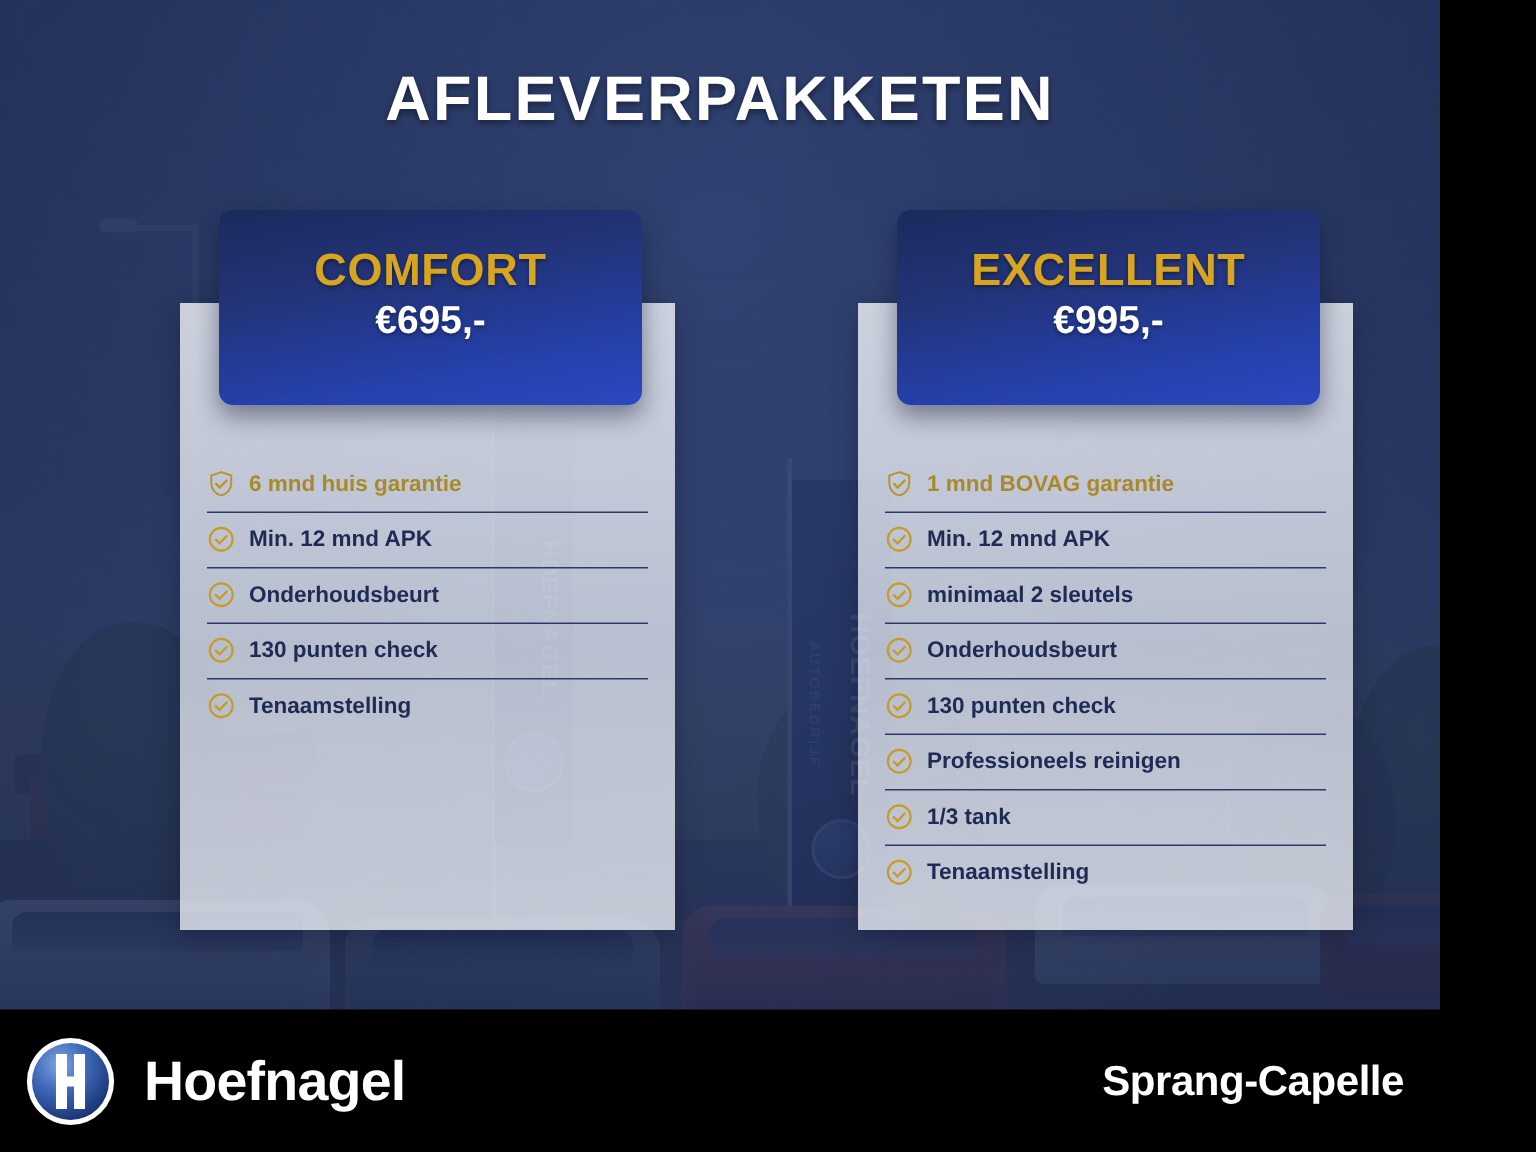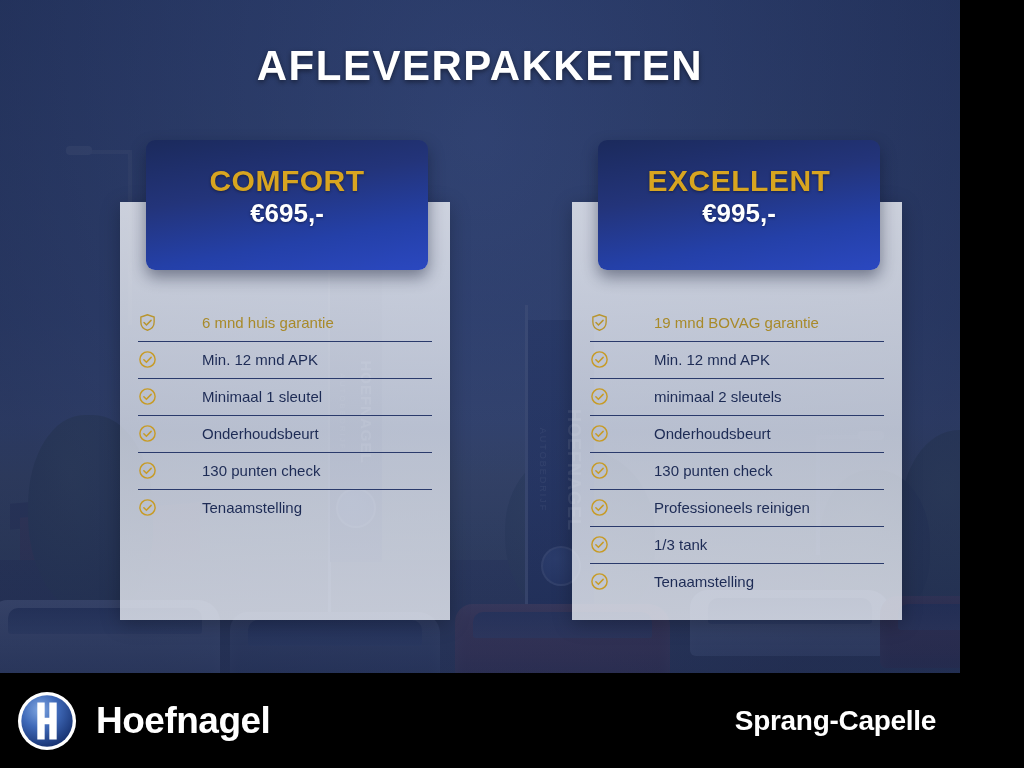--- a/index.html
+++ b/index.html
@@ -211,24 +211,23 @@
     display: flex;
     align-items: center;
     gap: 9px;
     height: 37px;
     border-bottom: 1.5px solid #2a3a6b;
     padding-bottom: 2px;
   }
   .feature:last-child { border-bottom: none; }
   .feature-label {
     font-size: 15px;
-    font-weight: normal;
+    font-weight: bold;
     color: #1d2b55;
     white-space: nowrap;
-    margin-left: 36px;
   }
   .feature.highlight .feature-label { color: #a88a2a; }
 
   .ic { flex: 0 0 auto; width: 19px; height: 19px; display: block; }
 
   
   .footer {
     position: absolute;
     left: 0; right: 0; top: 673px; bottom: 0;
     background: #000000;
@@ -335,27 +334,20 @@
       </div>
 
       <div class="feature">
         <svg class="ic" viewBox="0 0 24 24">
           <circle cx="12" cy="12" r="9.6" fill="none" stroke="#c79b26" stroke-width="1.8"></circle>
           <path d="M7.4 12.3l3.2 3.2 6-6.2" fill="none" stroke="#c79b26" stroke-width="1.9" stroke-linecap="round"></path>
         </svg>
         <span class="feature-label">Min. 12 mnd APK</span>
       </div>
 
-      <div class="feature">
-        <svg class="ic" viewBox="0 0 24 24">
-          <circle cx="12" cy="12" r="9.6" fill="none" stroke="#c79b26" stroke-width="1.8"></circle>
-          <path d="M7.4 12.3l3.2 3.2 6-6.2" fill="none" stroke="#c79b26" stroke-width="1.9" stroke-linecap="round"></path>
-        </svg>
-        <span class="feature-label">Minimaal 1 sleutel</span>
-      </div>
 
       <div class="feature">
         <svg class="ic" viewBox="0 0 24 24">
           <circle cx="12" cy="12" r="9.6" fill="none" stroke="#c79b26" stroke-width="1.8"></circle>
           <path d="M7.4 12.3l3.2 3.2 6-6.2" fill="none" stroke="#c79b26" stroke-width="1.9" stroke-linecap="round"></path>
         </svg>
         <span class="feature-label">Onderhoudsbeurt</span>
       </div>
 
       <div class="feature">
@@ -387,21 +379,21 @@
       <div class="pkg-price">€995,-</div>
     </div>
 
     <div class="feature-list">
 
       <div class="feature highlight">
         <svg class="ic" viewBox="0 0 24 24">
           <path d="M12 2.2 3.6 5.1v6.4c0 5.2 3.5 9.1 8.4 10.3 4.9-1.2 8.4-5.1 8.4-10.3V5.1L12 2.2z" fill="none" stroke="#b8952f" stroke-width="1.7"></path>
           <path d="M7.6 12.1l3.1 3.1 5.8-5.9" fill="none" stroke="#b8952f" stroke-width="1.9" stroke-linecap="round"></path>
         </svg>
-        <span class="feature-label">19 mnd BOVAG garantie</span>
+        <span class="feature-label">1 mnd BOVAG garantie</span>
       </div>
 
       <div class="feature">
         <svg class="ic" viewBox="0 0 24 24">
           <circle cx="12" cy="12" r="9.6" fill="none" stroke="#c79b26" stroke-width="1.8"></circle>
           <path d="M7.4 12.3l3.2 3.2 6-6.2" fill="none" stroke="#c79b26" stroke-width="1.9" stroke-linecap="round"></path>
         </svg>
         <span class="feature-label">Min. 12 mnd APK</span>
       </div>
 

